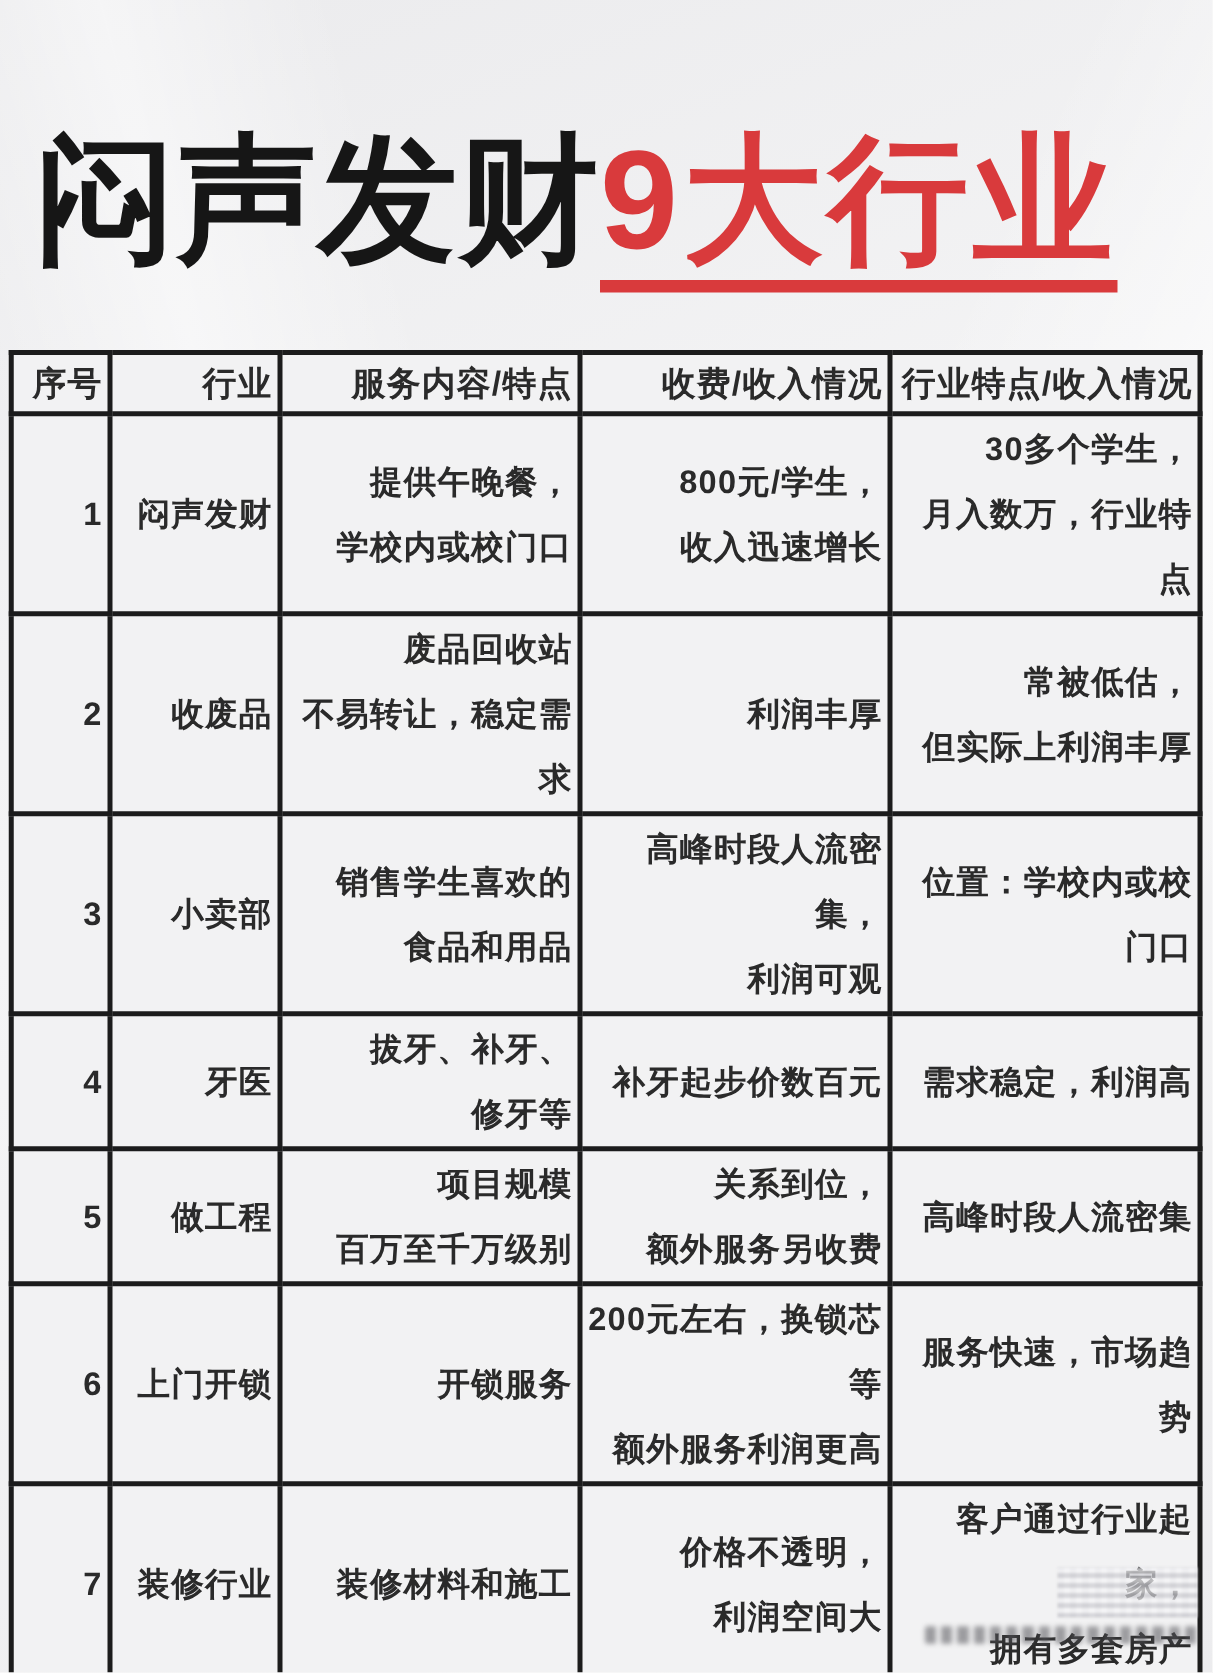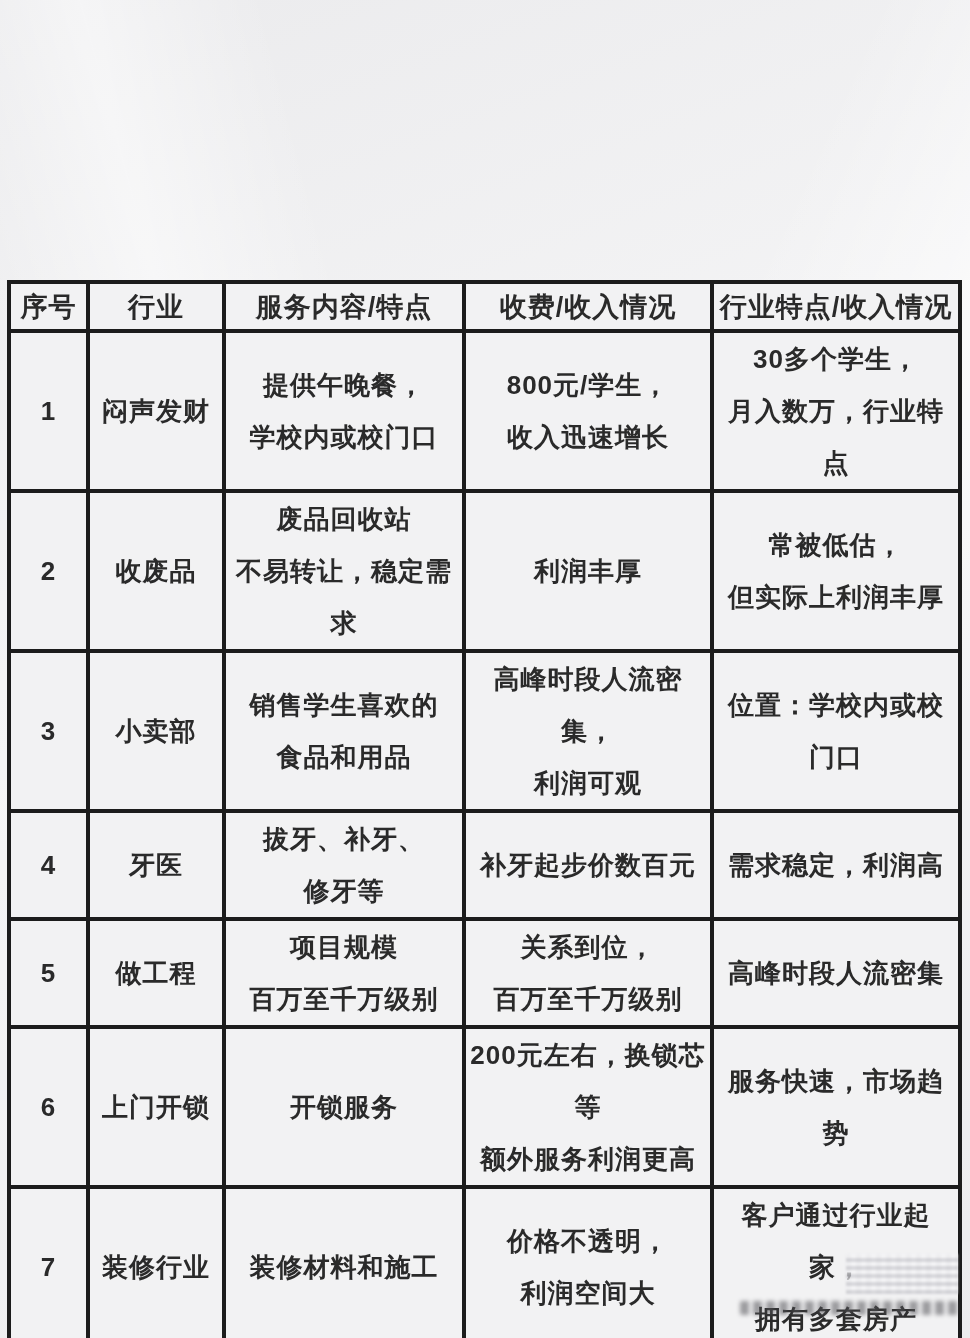--- a/index.html
+++ b/index.html
@@ -46,21 +46,21 @@
     top: 280px;
     left: 7px;
     width: 951px;
     border-collapse: collapse;
     table-layout: fixed;
     background: #f2f2f3;
   }
   .industry-table th,
   .industry-table td {
     border: 4px solid #1c1c1c;
-    text-align: center;
+    text-align: right;
     vertical-align: middle;
     padding: 0 4px;
     color: #2a2a2a;
     white-space: pre-line;
   }
   .industry-table thead th {
     height: 45px;
     font-size: 27px;
     font-weight: 700;
     letter-spacing: 1px;
@@ -94,20 +94,23 @@
     filter: blur(2px);
     opacity: 0.55;
     border-radius: 2px;
   }
 </style>
 </head>
 <body>
 
 <div class="poster">
 
+  <div class="title">
+    <span class="t-black">闷声发财</span><span class="t-red">9大行业</span>
+  </div>
 
   <table class="industry-table">
     <colgroup>
       <col style="width:79px">
       <col style="width:136px">
       <col style="width:240px">
       <col style="width:248px">
       <col style="width:248px">
     </colgroup>
     <thead>
@@ -155,21 +158,21 @@
 修牙等</td>
         <td>补牙起步价数百元</td>
         <td>需求稳定，利润高</td>
       </tr>
       <tr>
         <td>5</td>
         <td>做工程</td>
         <td>项目规模
 百万至千万级别</td>
         <td>关系到位，
-百万至千万级别</td>
+额外服务另收费</td>
         <td>高峰时段人流密集</td>
       </tr>
       <tr>
         <td>6</td>
         <td>上门开锁</td>
         <td>开锁服务</td>
         <td>200元左右，换锁芯等
 额外服务利润更高</td>
         <td>服务快速，市场趋势</td>
       </tr>

